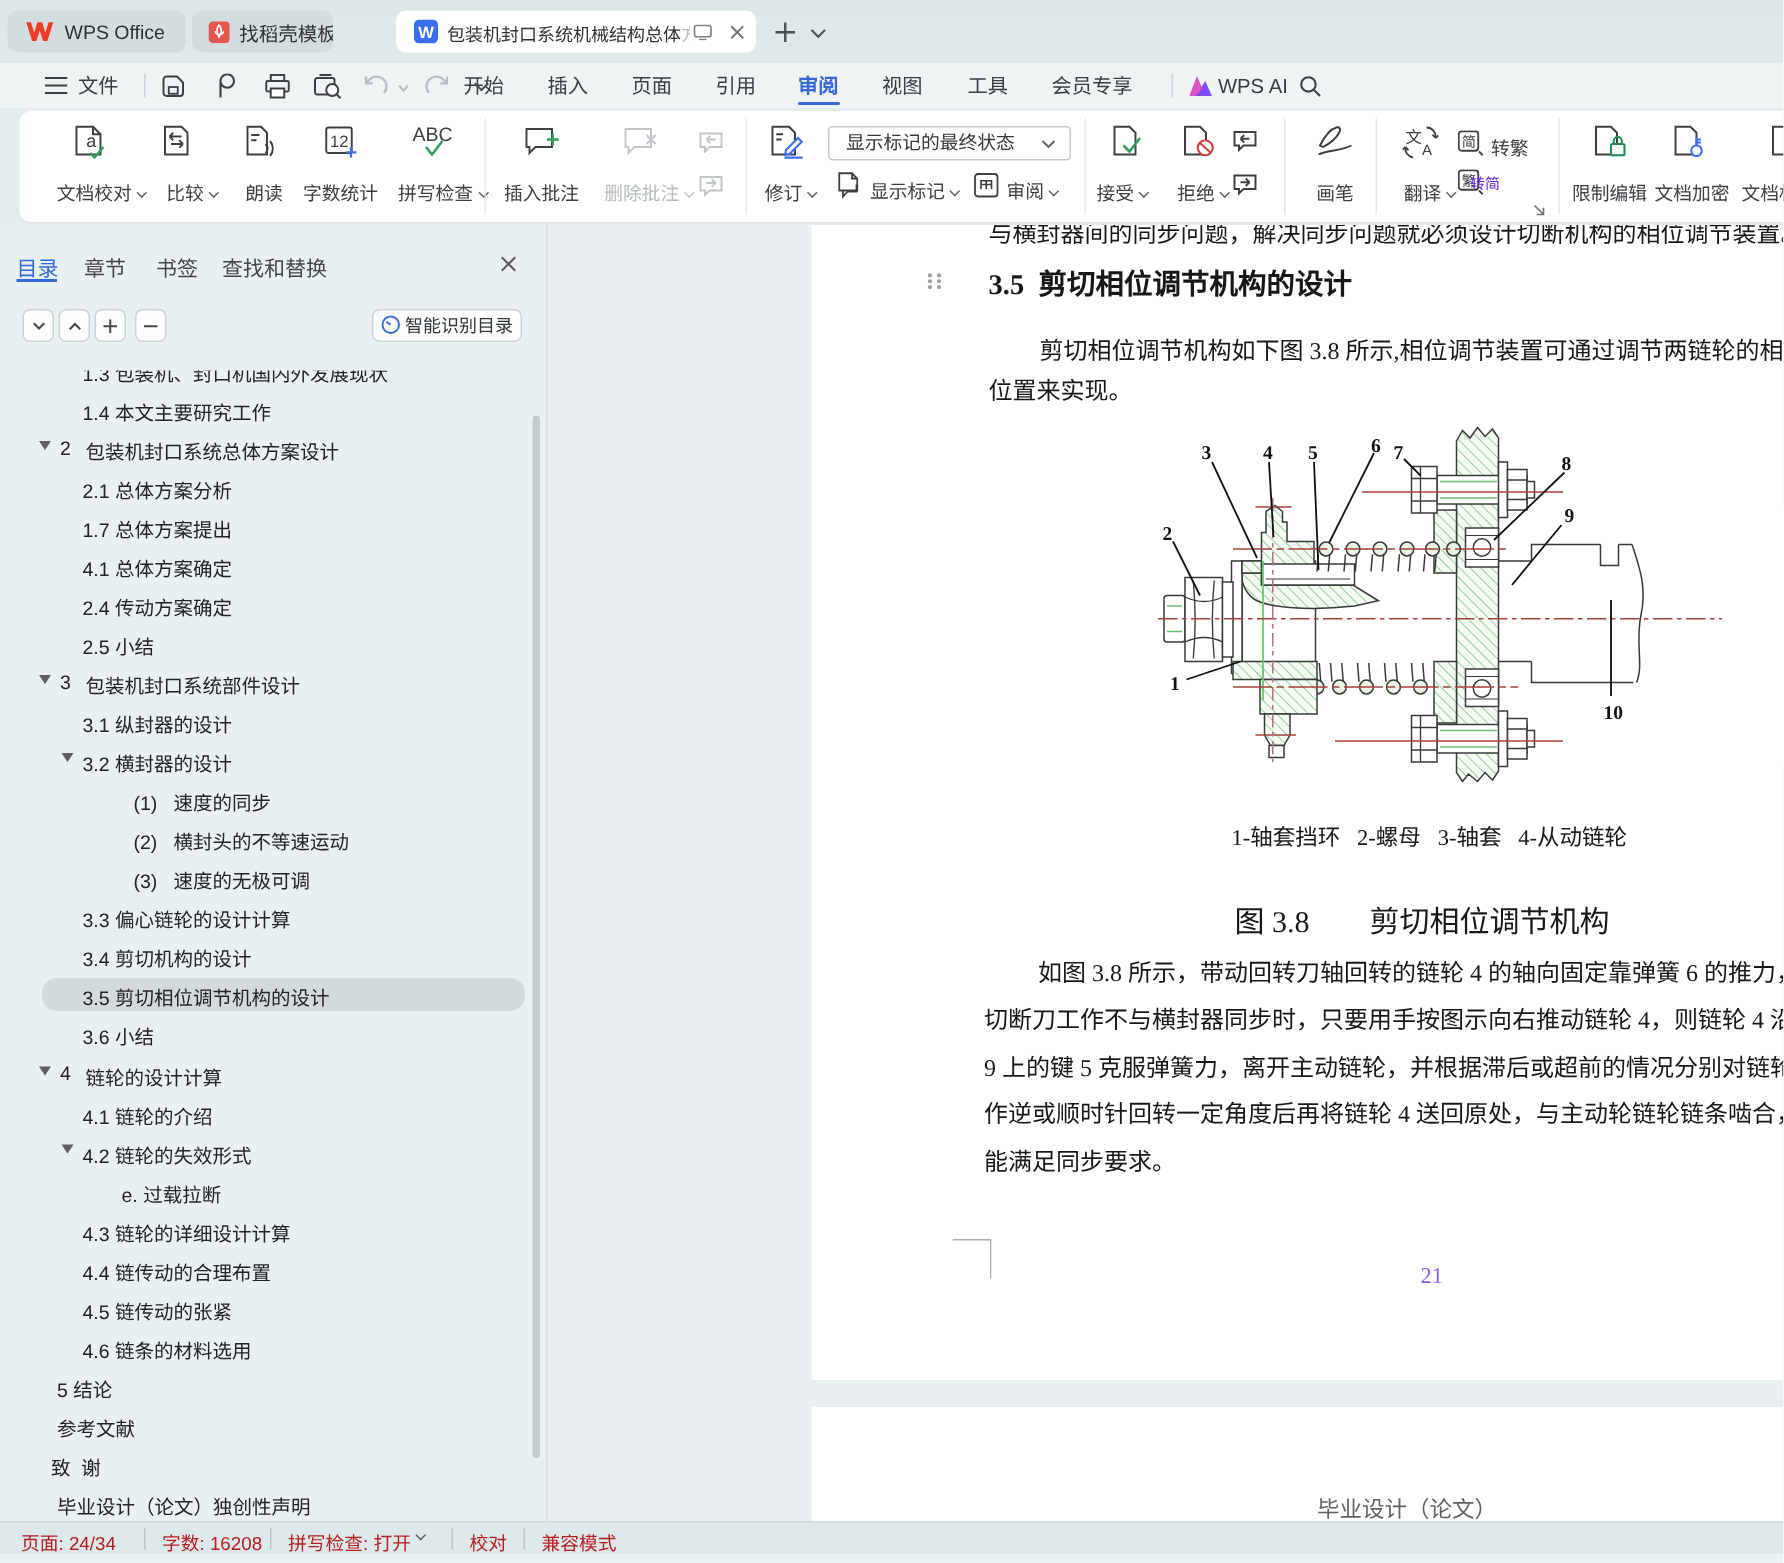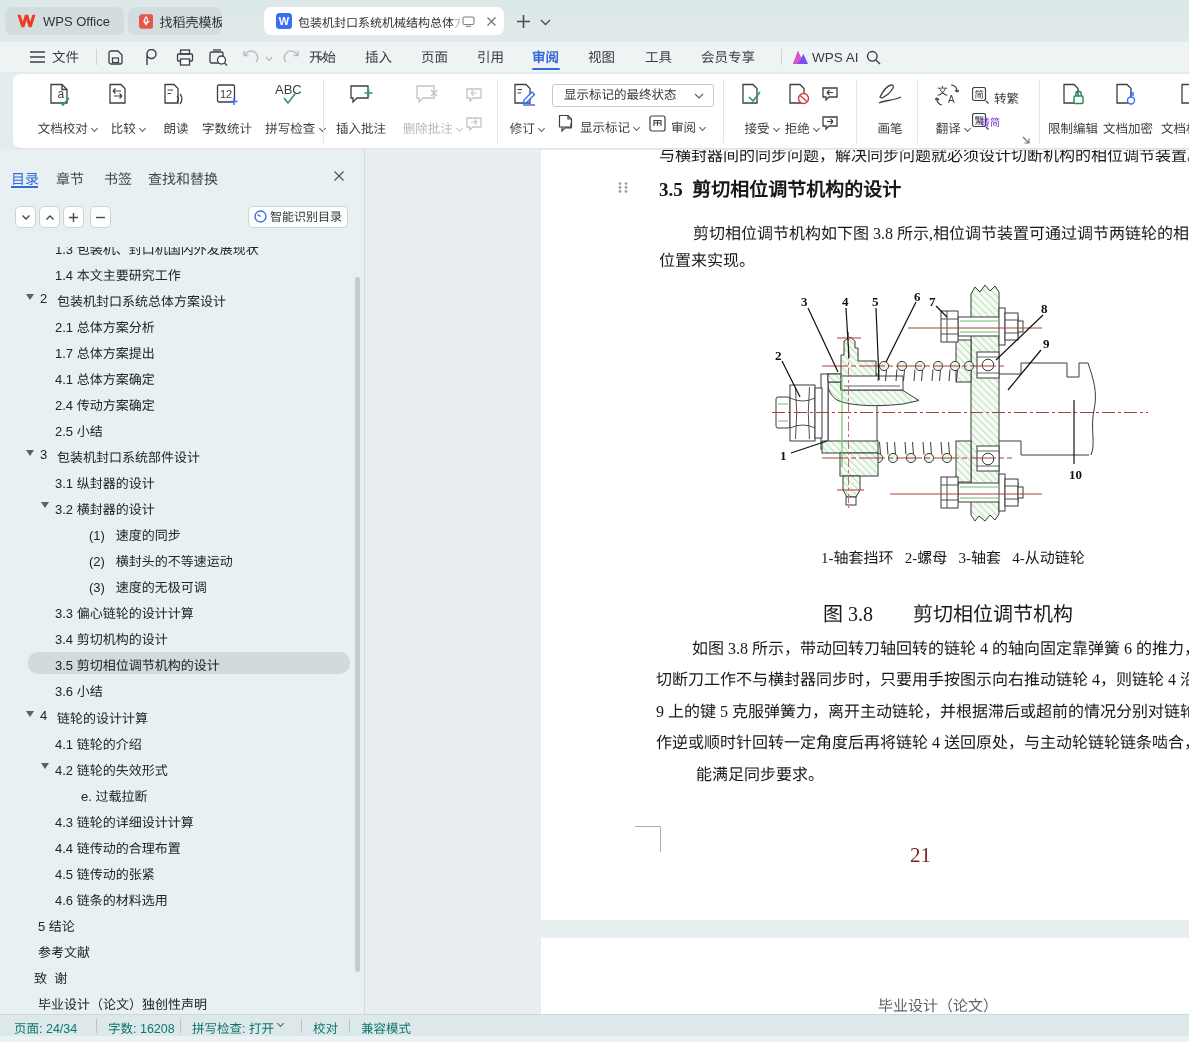--- a/index.html
+++ b/index.html
@@ -54,21 +54,21 @@
 
   
   #doc { position:absolute; left:366px; top:150px; width:823px; height:864px; background:#e9eef0; overflow:hidden; }
   #page1 { position:absolute; left:175px; top:-1px; width:830px; height:771px; background:#ffffff; }
   #page2 { position:absolute; left:175px; top:788px; width:830px; height:76px; background:#ffffff; }
   .dline { position:absolute; white-space:nowrap; font-family:"Liberation Serif", serif;
     font-size:16px; color:#181818; }
 
   
   #statusbar { position:absolute; left:0; top:1014px; width:1189px; height:22px; background:#dde8ea;
-    border-top:1px solid #ccd8da; font-size:12.5px; color:#0f766e; }
+    border-top:1px solid #ccd8da; font-size:12.5px; color:#b91c1c; }
   #statusbar span { position:absolute; top:3px; white-space:nowrap; }
   #bottomstrip { position:absolute; left:0; top:1036px; width:1189px; height:6px; background:#ebf2f3; }
   .vr { position:absolute; top:4px; width:1px; height:14px; background:#b9c5c8; }
 </style>
 </head>
 <body>
 <div id="app">
 
   <div id="tabbar">
     <div class="tab" id="tab1" style="left:5px; width:119px;">
@@ -246,21 +246,21 @@
       <rect x="1" y="1" width="15" height="15" rx="2" fill="none" stroke="#3c4043" stroke-width="1.2"></rect>
       <path d="M5 11 V5.5 H12 V11 M5 8 H12 M8.5 5.5 V11" fill="none" stroke="#3c4043" stroke-width="1.1"></path>
     </svg>
     <div class="rlbl" style="left:658px; top:43px;">审阅 <span class="cv"></span></div>
     <div class="rsep" style="left:710px"></div>
 
     <svg class="ricon" style="left:728px" width="21" height="24" viewBox="0 0 21 24">
       <path d="M2 1.5 H12 L16 5.5 V20 H2 Z" fill="none" stroke="#3c4043" stroke-width="1.3"></path>
       <path d="M8 14 L12 18 L19 9" fill="none" stroke="#2e9e5b" stroke-width="1.7"></path>
     </svg>
-    <div class="rlbl" style="left:718px; width:48px; text-align:right">接受 <span class="cv"></span></div>
+    <div class="rlbl" style="left:718px; width:48px; text-align:left">接受 <span class="cv"></span></div>
     <svg class="ricon" style="left:775px" width="22" height="24" viewBox="0 0 22 24">
       <path d="M2 1.5 H12 L16 5.5 V20 H2 Z" fill="none" stroke="#3c4043" stroke-width="1.3"></path>
       <circle cx="15.5" cy="15.5" r="5" fill="#fff" stroke="#d23f3f" stroke-width="1.4"></circle>
       <path d="M12.2 12.5 L18.8 18.5" stroke="#d23f3f" stroke-width="1.4"></path>
     </svg>
     <div class="rlbl" style="left:765px; width:48px; text-align:center">拒绝 <span class="cv"></span></div>
     <svg class="ricon" style="left:808px; top:12px" width="20" height="16" viewBox="0 0 20 16">
       <path d="M2 2 H16 V11 H8 L5 14 V11 H2 Z" fill="none" stroke="#3c4043" stroke-width="1.3"></path>
       <path d="M12 6.5 H6 M6 6.5 l2.5-2.5 M6 6.5 l2.5 2.5" stroke="#3c4043" stroke-width="1.2" fill="none"></path>
     </svg>
@@ -535,25 +535,25 @@
         <text x="1069" y="479">10</text>
       </g>
     </svg>
 
     <div class="dline" style="left:455px; top:396px; font-size:15px;">1-轴套挡环&nbsp;&nbsp;&nbsp;2-螺母&nbsp;&nbsp;&nbsp;3-轴套&nbsp;&nbsp;&nbsp;4-从动链轮</div>
     <div class="dline" style="left:457px; top:448px; font-size:20px;">图 3.8　　剪切相位调节机构</div>
     <div class="dline" style="left:326px; top:485px;">如图 3.8 所示，带动回转刀轴回转的链轮 4 的轴向固定靠弹簧 6 的推力，当</div>
     <div class="dline" style="left:290px; top:516px;">切断刀工作不与横封器同步时，只要用手按图示向右推动链轮 4，则链轮 4 沿轴</div>
     <div class="dline" style="left:290px; top:548px;">9 上的键 5 克服弹簧力，离开主动链轮，并根据滞后或超前的情况分别对链轮 4</div>
     <div class="dline" style="left:290px; top:579px;">作逆或顺时针回转一定角度后再将链轮 4 送回原处，与主动轮链轮链条啮合，就</div>
-    <div class="dline" style="left:290px; top:611px;margin-left:40px;">能满足同步要求。</div>
+    <div class="dline" style="left:290px; top:611px;">能满足同步要求。</div>
     <svg class="abs" style="left:269px; top:676px" width="26" height="26" viewBox="0 0 26 26">
       <path d="M0 0.5 H25.5 V26" fill="none" stroke="#a8adb0" stroke-width="1"></path>
     </svg>
-    <div class="dline" style="left:544px; top:693px; font-size:21px; color:#7f1d1d;">21</div>
+    <div class="dline" style="left:581px; top:693px; font-size:15px; color:#8b5cf6;">21</div>
     <div class="dline" style="left:512px; top:844px; font-size:15px; color:#606468;">毕业设计（论文）</div>
   </div>
 
   <div id="statusbar">
     <span style="left:14px">页面: 24/34</span>
     <div class="vr" style="left:96px"></div>
     <span style="left:108px">字数: 16208</span>
     <div class="vr" style="left:180px"></div>
     <span style="left:192px">拼写检查: 打开 <span class="cv" style="margin-left:4px"></span></span>
     <div class="vr" style="left:301px"></div>

